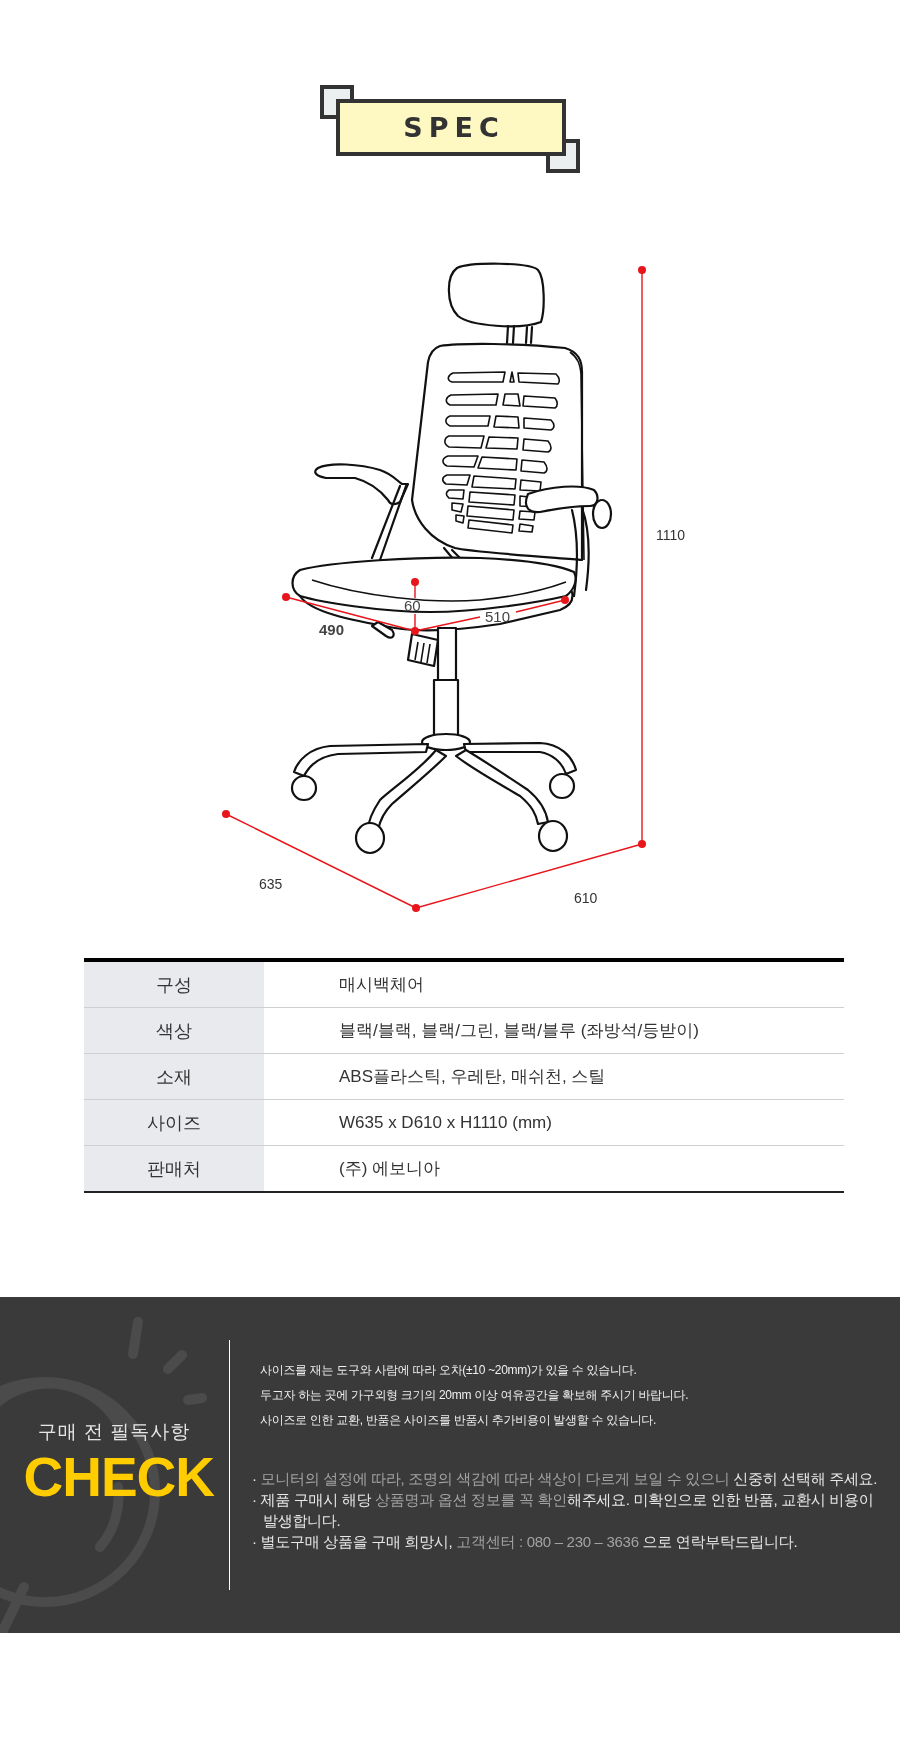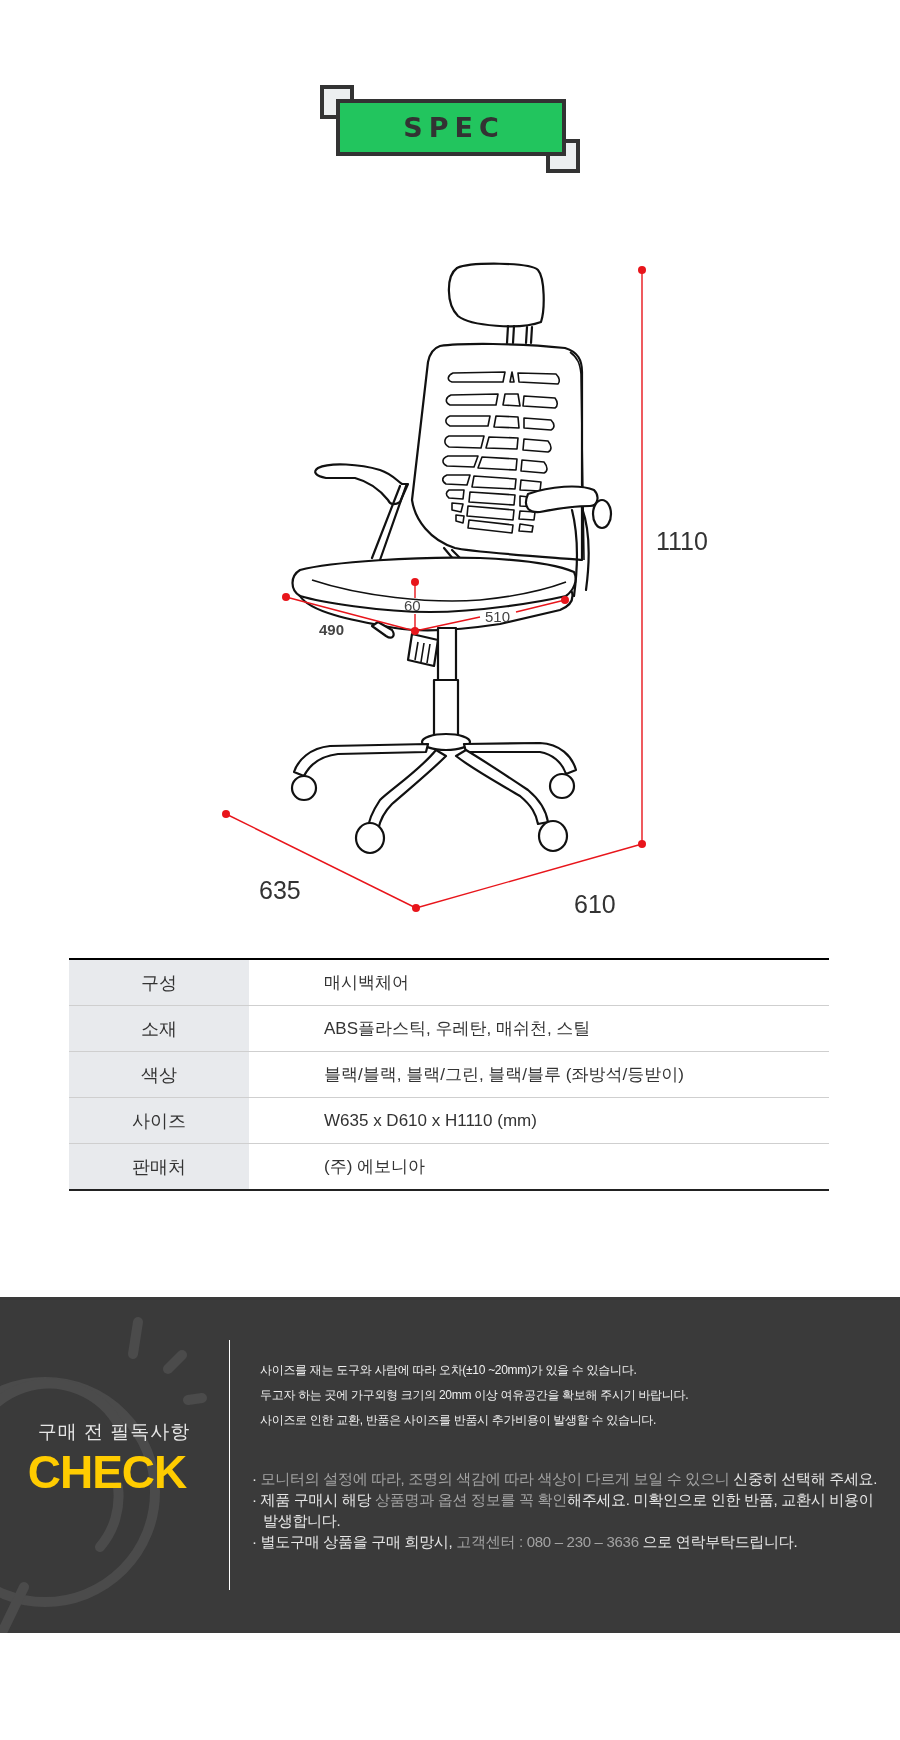--- a/index.html
+++ b/index.html
@@ -4,50 +4,50 @@
 <style>
   * { margin: 0; padding: 0; box-sizing: border-box; }
   html, body { width: 900px; background: #ffffff; }
   body { position: relative; height: 1740px; overflow: hidden; font-family: "Liberation Sans", "DejaVu Sans", sans-serif; color: #333; }
 
   
   .spec-badge { position: absolute; left: 320px; top: 85px; width: 260px; height: 88px; }
   .spec-sq { position: absolute; width: 34px; height: 34px; background: #eceff0; border: 4px solid #333; }
   .spec-sq.tl { left: 0; top: 0; }
   .spec-sq.br { right: 0; bottom: 0; }
-  .spec-main { position: absolute; left: 16px; top: 14px; width: 230px; height: 57px; background: #22c55e; border: 4px solid #333;
+  .spec-main { position: absolute; left: 16px; top: 14px; width: 230px; height: 57px; background: #fef9c3; border: 4px solid #333;
     display: flex; align-items: center; justify-content: center; }
   .spec-title { font-family: "DejaVu Sans", sans-serif; font-weight: bold; font-size: 27px; letter-spacing: 6px; color: #333; padding-left: 6px; }
 
   
   .drawing { position: absolute; left: 0; top: 0; width: 900px; height: 940px; pointer-events: none; }
   .drawing .ink { fill: none; stroke: #111; stroke-width: 2.2; stroke-linejoin: round; stroke-linecap: round; }
   .drawing .ink-thin { fill: none; stroke: #111; stroke-width: 1.6; stroke-linejoin: round; }
   .drawing .ink-fill { fill: #fff; stroke: #111; stroke-width: 2.2; stroke-linejoin: round; }
   .dim-line { stroke: #e8151b; stroke-width: 1.4; fill: none; }
   .dim-dot { fill: #e8151b; }
 
   .dim-label { position: absolute; font-family: "Liberation Sans", sans-serif; color: #333; white-space: nowrap; }
-  .dim-label.big { font-size: 25px; }
+  .dim-label.big { font-size: 14px; }
   .dim-label.small { font-size: 15px; color: #444; }
 
   
-  .spec-table { position: absolute; left: 69px; top: 958px; width: 760px; border-top: 2px solid #000000; border-bottom: 2px solid #222; }
+  .spec-table { position: absolute; left: 84px; top: 958px; width: 760px; border-top: 4px solid #000000; border-bottom: 2px solid #222; }
   .spec-row { display: flex; height: 46px; border-bottom: 1px solid #cfcfcf; }
   .spec-row:last-child { border-bottom: none; height: 45px; }
   .spec-key { width: 180px; background: #e8eaed; display: flex; align-items: center; justify-content: center;
     font-size: 18px; color: #333; }
   .spec-val { flex: 1; display: flex; align-items: center; padding-left: 75px; font-size: 17px; color: #333; }
 
   
   .check { position: absolute; left: 0; top: 1297px; width: 900px; height: 336px; background: #3a3a3a; overflow: hidden; }
   .check-deco { position: absolute; left: 0; top: 0; width: 240px; height: 336px; }
   .check-deco .deco { fill: none; stroke: #4b4b4b; stroke-width: 10; stroke-linecap: round; }
   .check-sub { position: absolute; left: 0; width: 228px; top: 122px; text-align: center; font-size: 19px; color: #e6e6e6; letter-spacing: 1px; }
-  .check-title { position: absolute; left: 0; width: 214px; top: 148px; text-align: center; font-family: "Liberation Sans", sans-serif; font-weight: bold; font-size: 46px; color: #ffcc00; letter-spacing: -1px; }
+  .check-title { position: absolute; left: 0; width: 214px; top: 148px; text-align: right; font-family: "Liberation Sans", sans-serif; font-weight: bold; font-size: 55px; color: #ffcc00; letter-spacing: -1px; }
   .check-divider { position: absolute; left: 229px; top: 43px; width: 1px; height: 250px; background: #ffffff; }
   .check-notes { position: absolute; left: 260px; top: 61px; width: 620px; }
   .check-notes p { font-size: 12px; line-height: 25px; color: #f0f0f0; letter-spacing: -0.3px; white-space: nowrap; }
   .check-bullets { position: absolute; left: 252px; top: 171px; width: 640px; }
   .check-bullets .b { font-size: 15px; line-height: 21px; color: #e8e8e8; letter-spacing: -0.3px; white-space: nowrap; }
   .check-bullets .b.indent { padding-left: 11px; }
   .hl { color: #a3a3a3; }
 </style>
 </head>
 <body>
@@ -154,26 +154,26 @@
 <span class="dim-label small" style="left:404px; top:597px;">60</span>
 <span class="dim-label small" style="left:319px; top:621px;font-weight:bold;">490</span>
 <span class="dim-label small" style="left:485px; top:608px;">510</span>
 
 <div class="spec-table">
   <div class="spec-row">
     <div class="spec-key">구성</div>
     <div class="spec-val">매시백체어</div>
   </div>
   <div class="spec-row">
+    <div class="spec-key">색상</div>
+    <div class="spec-val">블랙/블랙, 블랙/그린, 블랙/블루  (좌방석/등받이)</div>
+  </div>
+  <div class="spec-row">
     <div class="spec-key">소재</div>
     <div class="spec-val">ABS플라스틱, 우레탄, 매쉬천, 스틸</div>
-  </div>
-  <div class="spec-row">
-    <div class="spec-key">색상</div>
-    <div class="spec-val">블랙/블랙, 블랙/그린, 블랙/블루  (좌방석/등받이)</div>
   </div>
   <div class="spec-row">
     <div class="spec-key">사이즈</div>
     <div class="spec-val">W635 x D610 x H1110 (mm)</div>
   </div>
   <div class="spec-row">
     <div class="spec-key">판매처</div>
     <div class="spec-val">(주) 에보니아</div>
   </div>
 </div>

